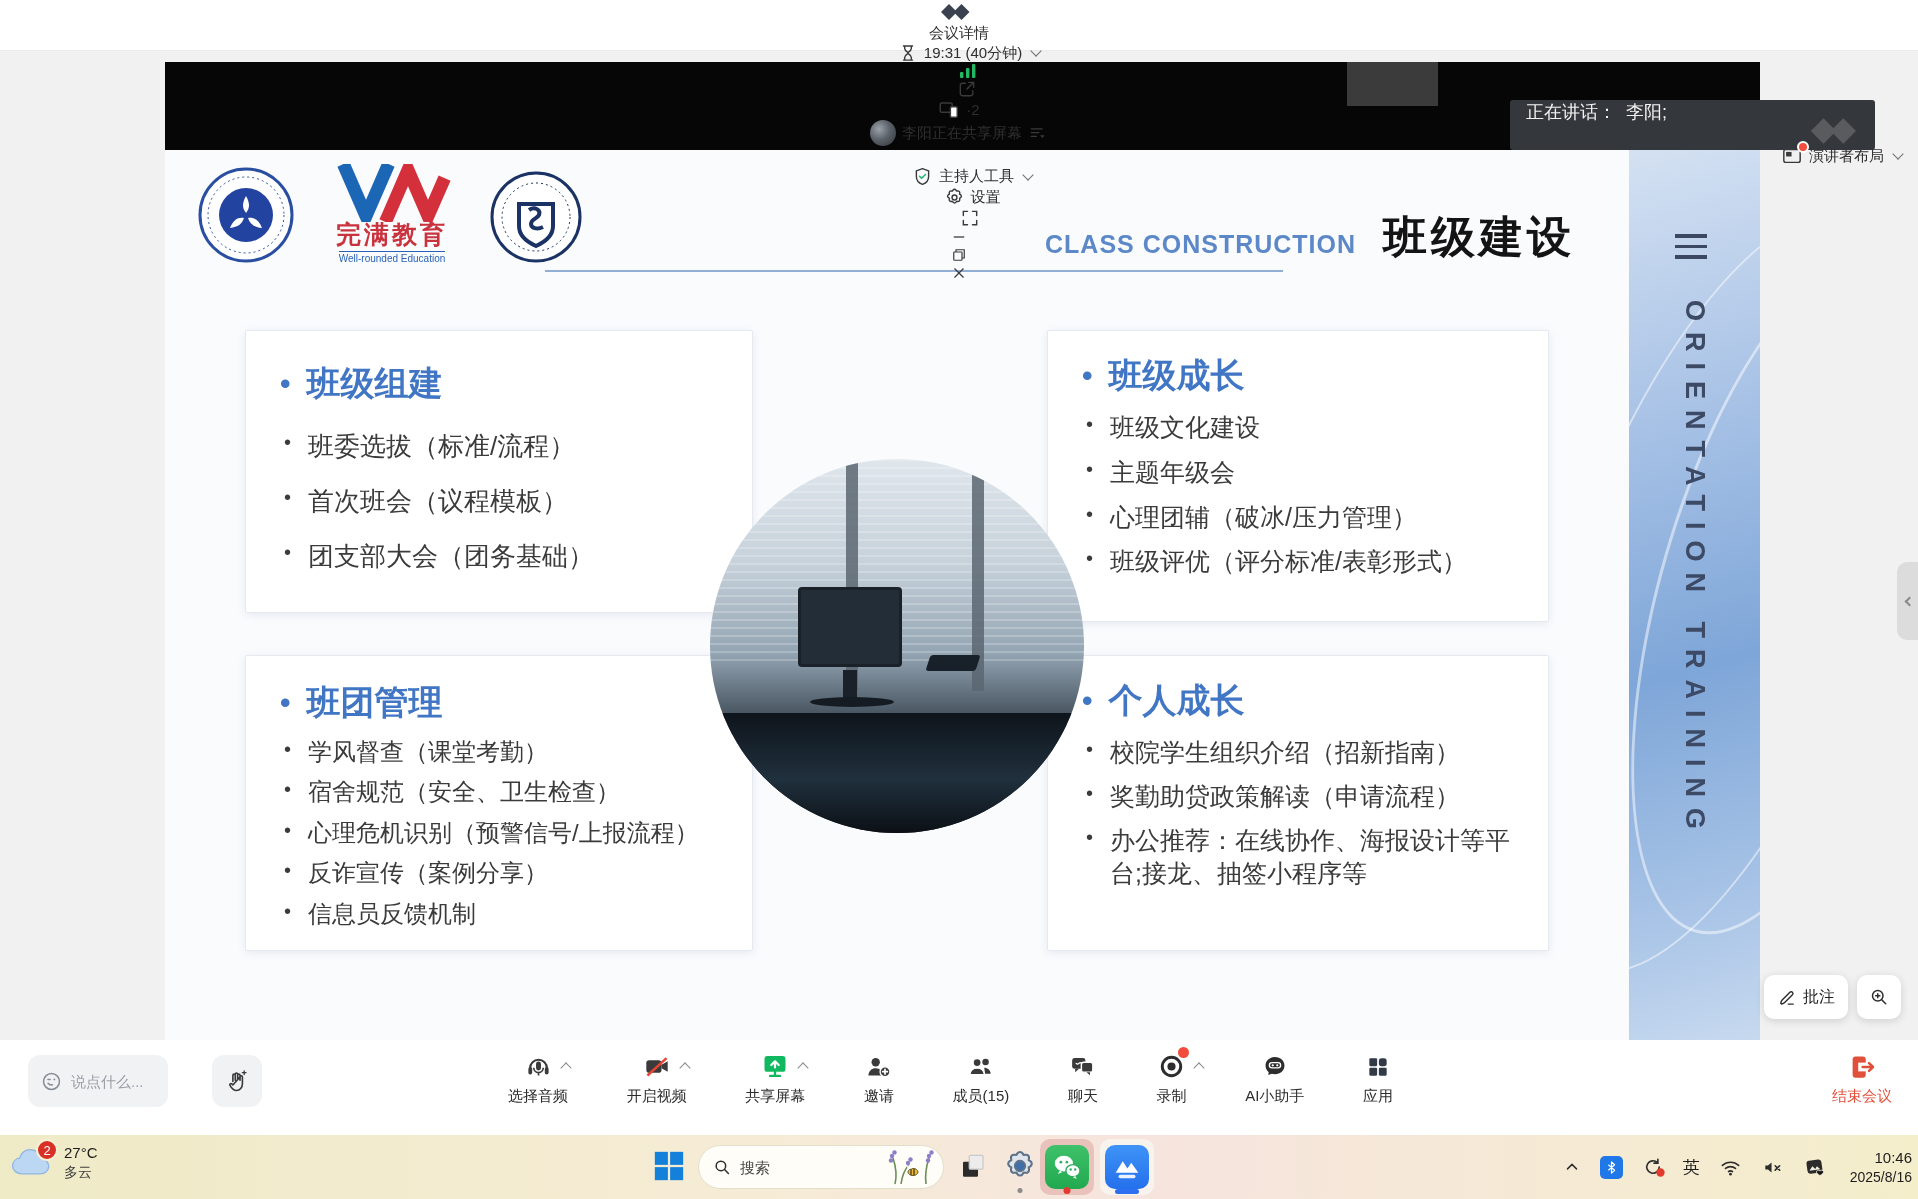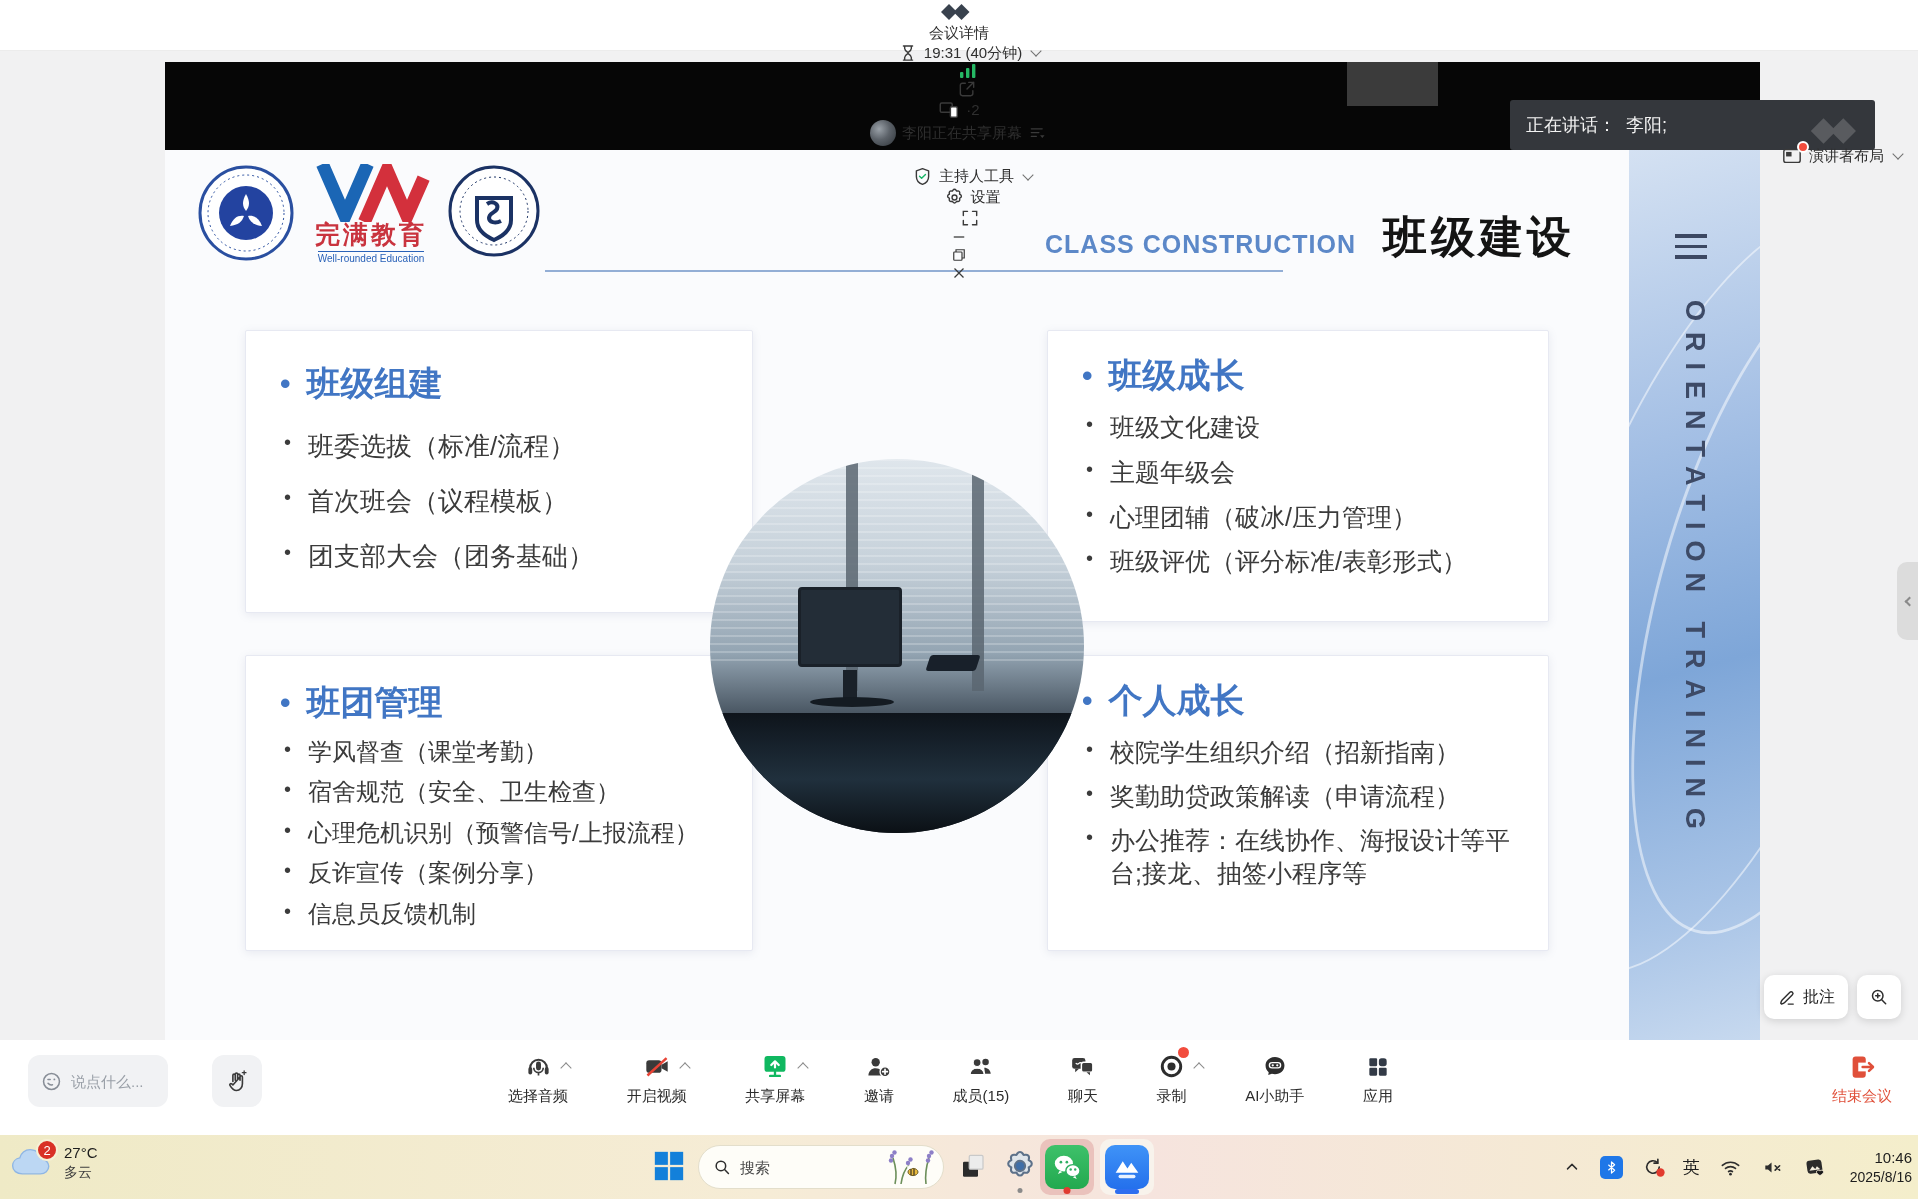--- a/index.html
+++ b/index.html
@@ -20,27 +20,27 @@
             background:radial-gradient(circle at 35% 35%, #9aa1a8 0%, #5c6269 45%, #2e3338 100%); }
   .red-dot { position:absolute; top:-5px; right:-6px; width:12px; height:12px; border-radius:50%;
              background:#f24c3d; border:2px solid #fff; }
   .winbtn { display:flex; align-items:center; justify-content:center; width:34px; height:34px; }
 
   
   #main { position:absolute; top:51px; left:0; width:1918px; height:989px; background:#f1f1f2; }
   #share-black { position:absolute; left:165px; top:11px; width:1595px; height:88px; background:#060606; }
   #video-remnant { position:absolute; left:1182px; top:0; width:91px; height:44px; background:#3b3b3b; }
   #toast { position:absolute; left:1510px; top:49px; width:365px; height:50px; background:#34373c;
-           border-radius:3px; display:flex; align-items:center; padding-left:16px; gap:10px;
+           border-radius:3px; display:flex; align-items:flex-start; padding-left:16px; gap:10px;
            color:#f2f2f2; font-size:18px; z-index:20; overflow:hidden; }
   .toast-mark { position:absolute; right:14px; top:12px; opacity:.18; }
 
   
   #slide { position:absolute; left:165px; top:99px; width:1595px; height:890px; background:#fafbfd; overflow:hidden; }
-  .logos { position:absolute; left:32px; top:14px; display:flex; align-items:flex-start; gap:0; }
+  .logos { position:absolute; left:32px; top:14px; display:flex; align-items:flex-end; gap:21px; }
   .logo-circle { width:98px; height:98px; }
   .logo-vm { width:152px; display:flex; flex-direction:column; align-items:center; }
   .vm-cn { font-size:25px; font-weight:bold; color:#c9333e; letter-spacing:3px; margin-top:-4px; }
   .vm-en { font-size:10px; color:#2a62b8; border-top:1.5px solid #2a62b8; padding-top:1px; }
 
   .en-title { position:absolute; left:880px; top:80px; font-size:25px; font-weight:600;
               color:#5c88c8; letter-spacing:1px; }
   .title-line { position:absolute; left:380px; top:120px; width:738px; height:2px; background:#93aed5; }
   .cn-title { position:absolute; left:1218px; top:58px; font-size:44px; font-weight:bold; color:#141414; letter-spacing:4px; }
 

